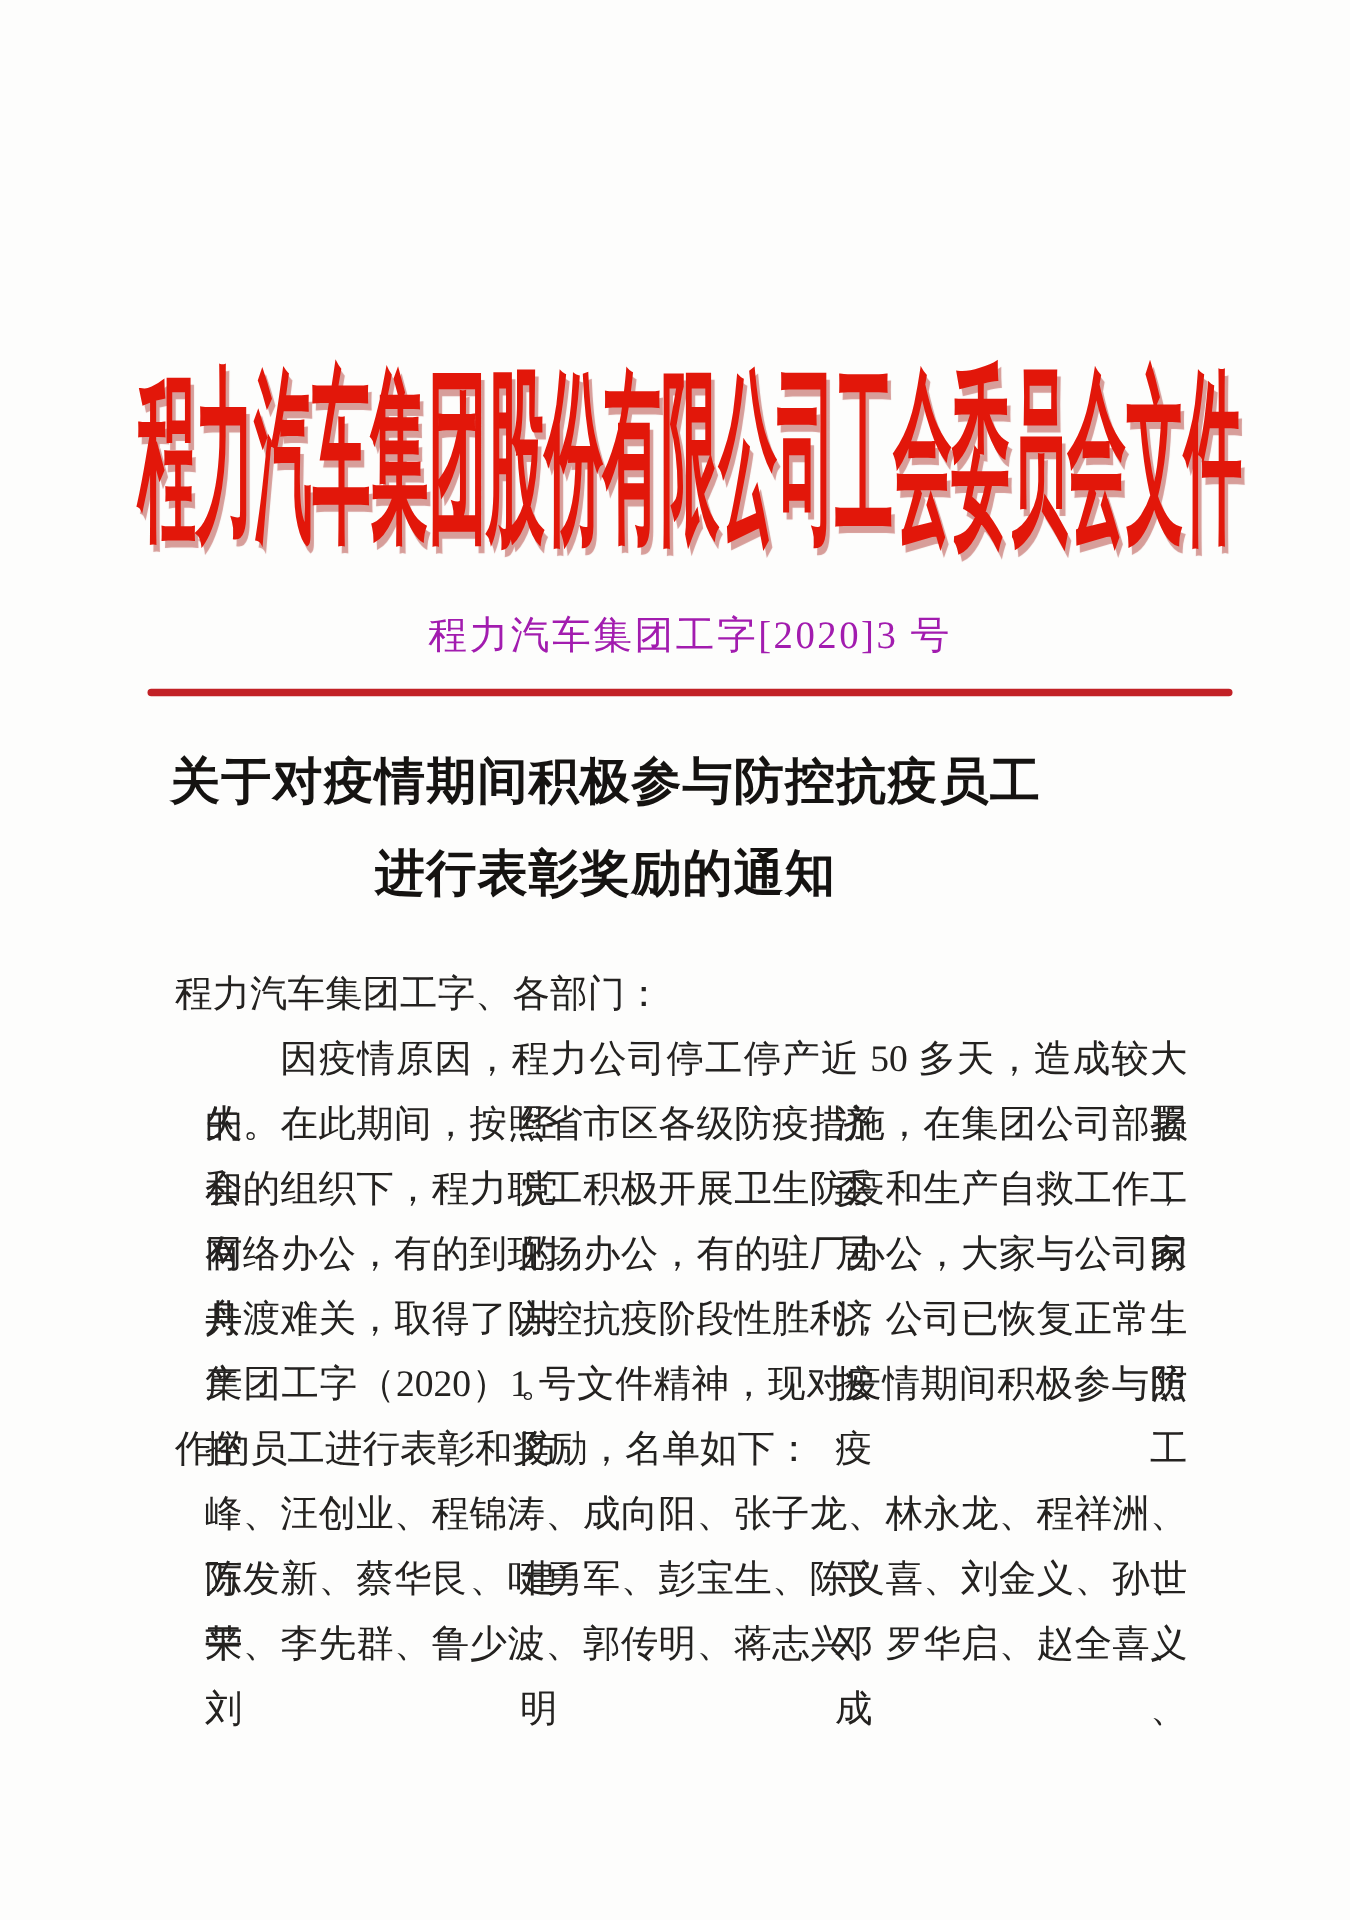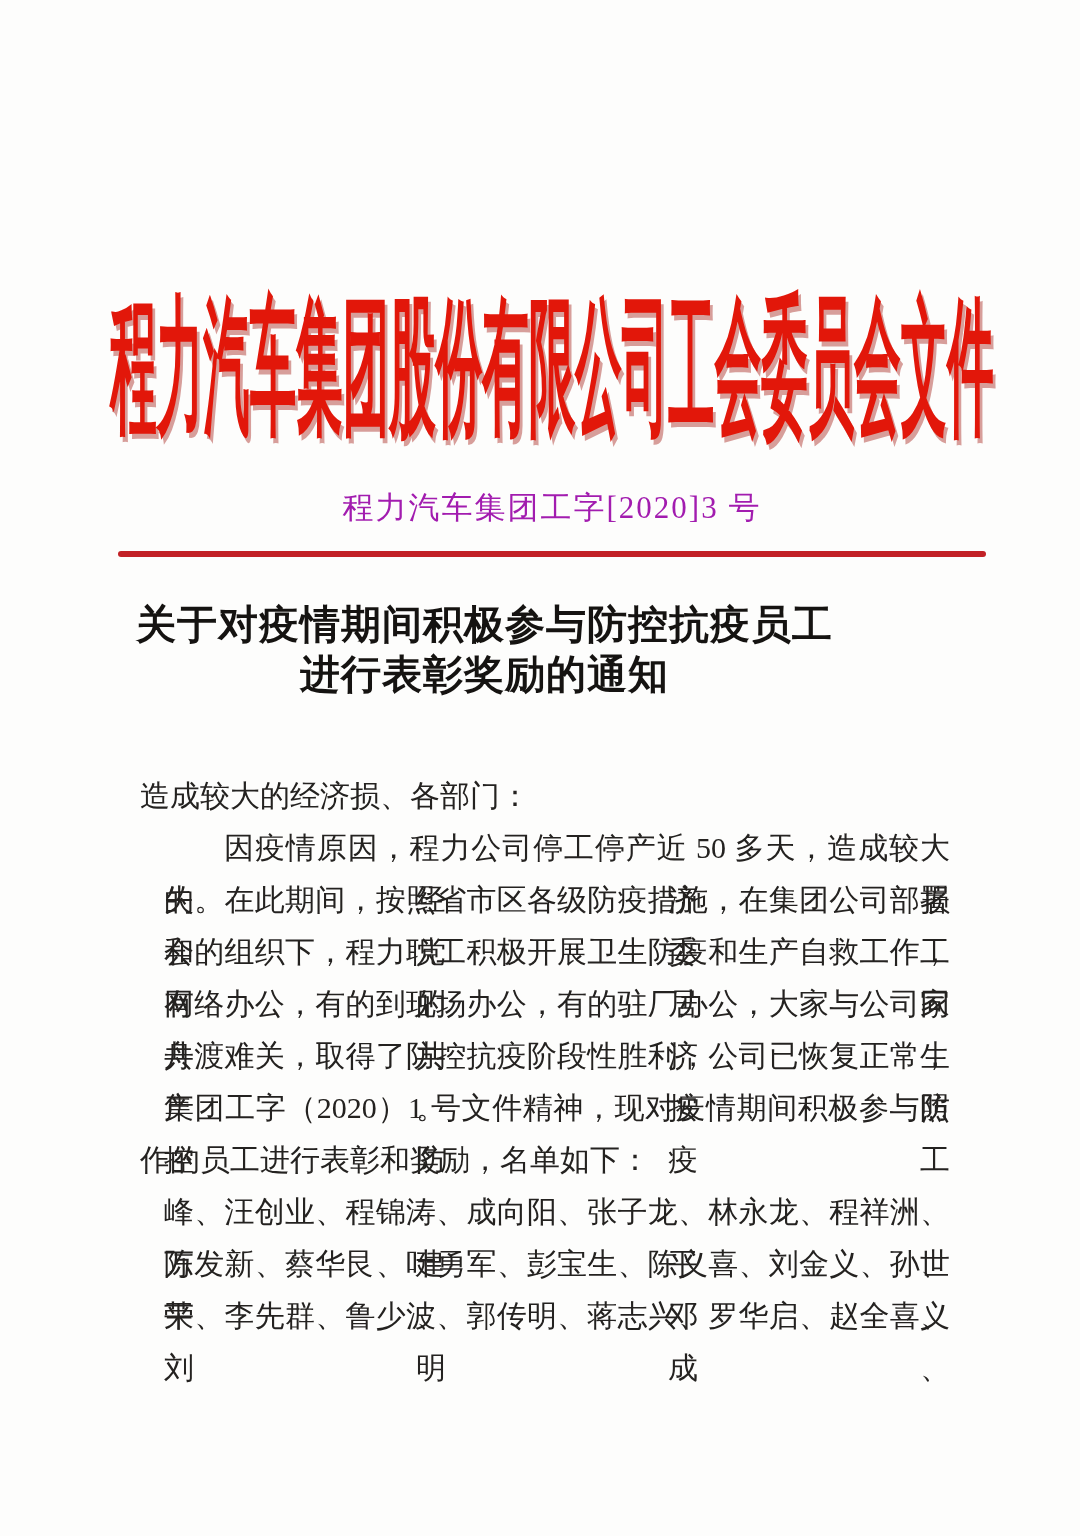--- a/index.html
+++ b/index.html
@@ -28,21 +28,21 @@
   }
   .red-rule {
     position:absolute; top:551px; left:118px; width:868px; height:6px;
     background:#c22126; border-radius:3px;
   }
   .doc-title {
     position:absolute; top:602px; left:0; width:969px;
     text-align:center; font-weight:bold; font-size:40px; color:#151311;
   }
   .doc-title .t1 { line-height:46px; letter-spacing:1px; }
-  .doc-title .t2 { line-height:46px; letter-spacing:1px; margin-top:4px; }
+  .doc-title .t2 { line-height:46px; letter-spacing:1px; margin-top:28px; }
   .doc-body {
     position:absolute; top:770px; left:140px; width:810px;
     font-size:30px; line-height:52px; color:#242220;
   }
   .line { height:52px; white-space:nowrap; }
   .jl   { text-align:justify; text-align-last:justify; white-space:normal;margin-left:24px; }
   .ind  { text-indent:2em; }
 </style>
 </head>
 <body>
@@ -56,21 +56,21 @@
   <div class="doc-number">程力汽车集团工字[2020]3 号</div>
 
   <div class="red-rule"></div>
 
   <div class="doc-title">
     <div class="t1">关于对疫情期间积极参与防控抗疫员工</div>
     <div class="t2">进行表彰奖励的通知</div>
   </div>
 
   <div class="doc-body">
-    <div class="line">造成较大的经济损、各部门：</div>
+    <div class="line">程力汽车集团工字、各部门：</div>
     <div class="line jl ind">因疫情原因，程力公司停工停产近 50 多天，造成较大的经济损</div>
     <div class="line jl">失。在此期间，按照省市区各级防疫措施，在集团公司部署和党委工</div>
     <div class="line jl">会的组织下，程力职工积极开展卫生防疫和生产自救工作，有的居家</div>
     <div class="line jl">网络办公，有的到现场办公，有的驻厂办公，大家与公司同舟共济，</div>
     <div class="line jl">共渡难关，取得了防控抗疫阶段性胜利，公司已恢复正常生产。按照</div>
     <div class="line jl">集团工字（2020）1 号文件精神，现对疫情期间积极参与防控防疫工</div>
     <div class="line">作的员工进行表彰和奖励，名单如下：</div>
     <div class="line jl">峰、汪创业、程锦涛、成向阳、张子龙、林永龙、程祥洲、万建平、</div>
     <div class="line jl">陈发新、蔡华艮、叶勇军、彭宝生、陈义喜、刘金义、孙世荣、邓义</div>
     <div class="line jl">平、李先群、鲁少波、郭传明、蒋志兴、罗华启、赵全喜、刘明成、</div>

